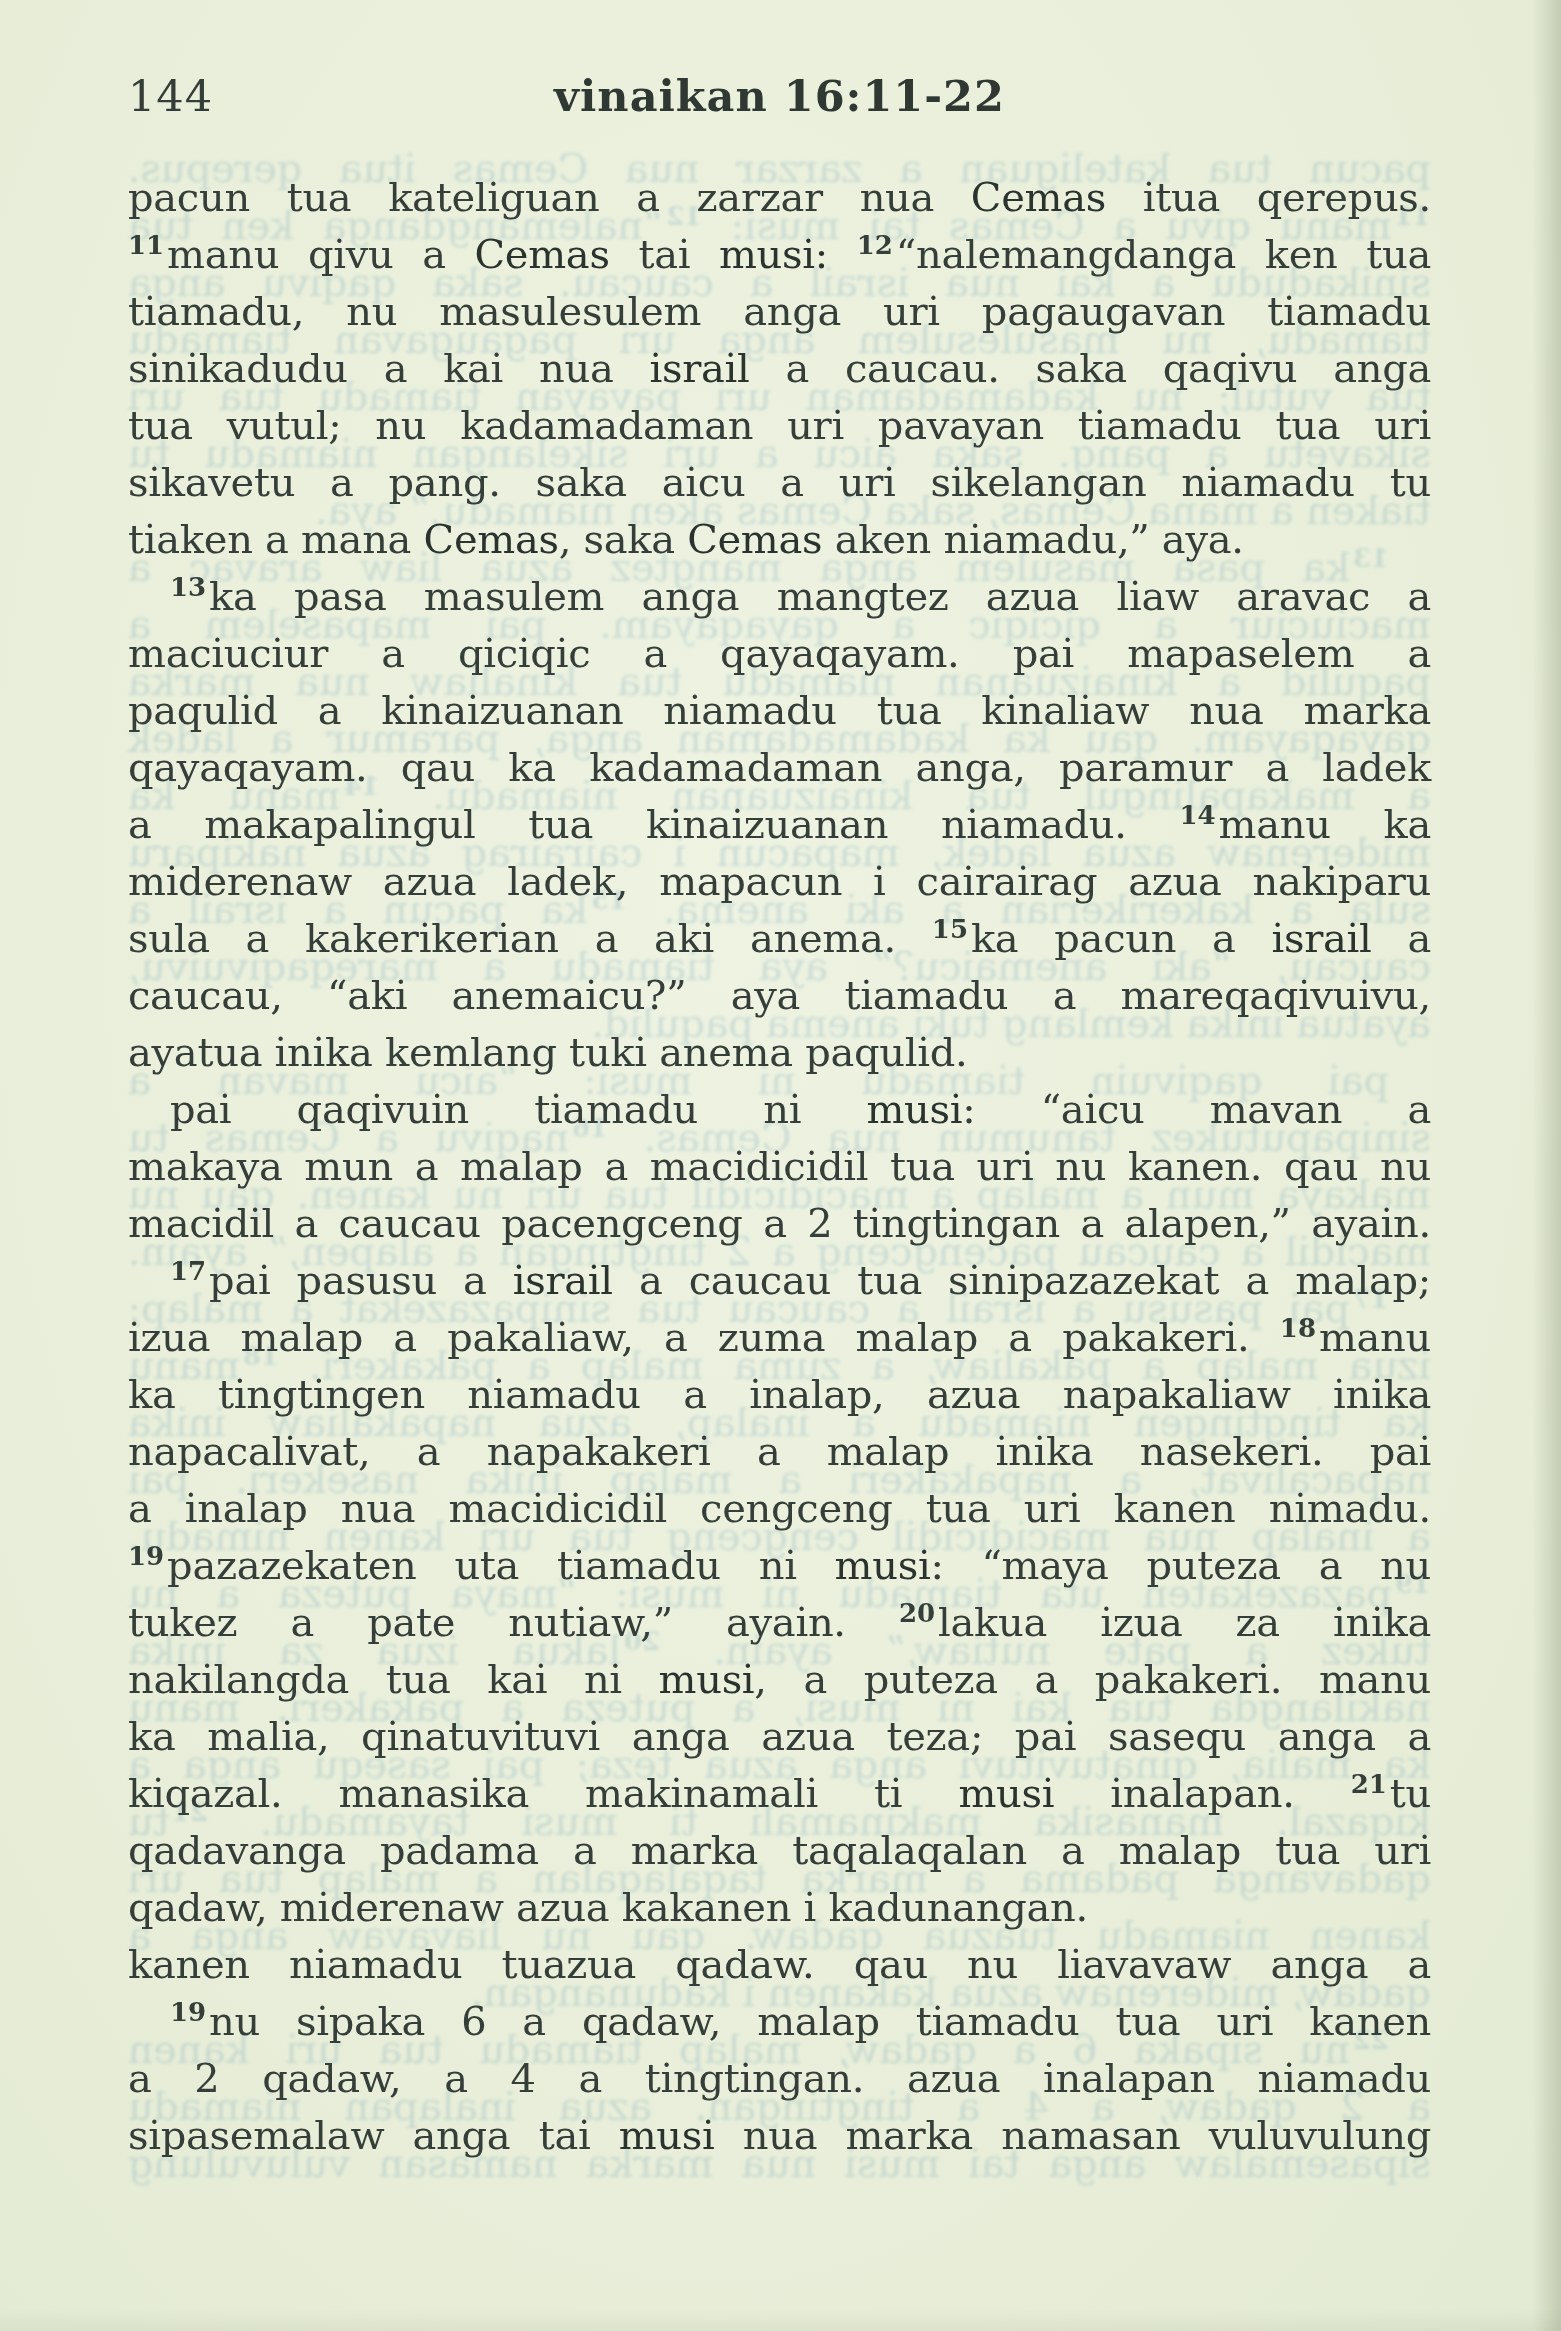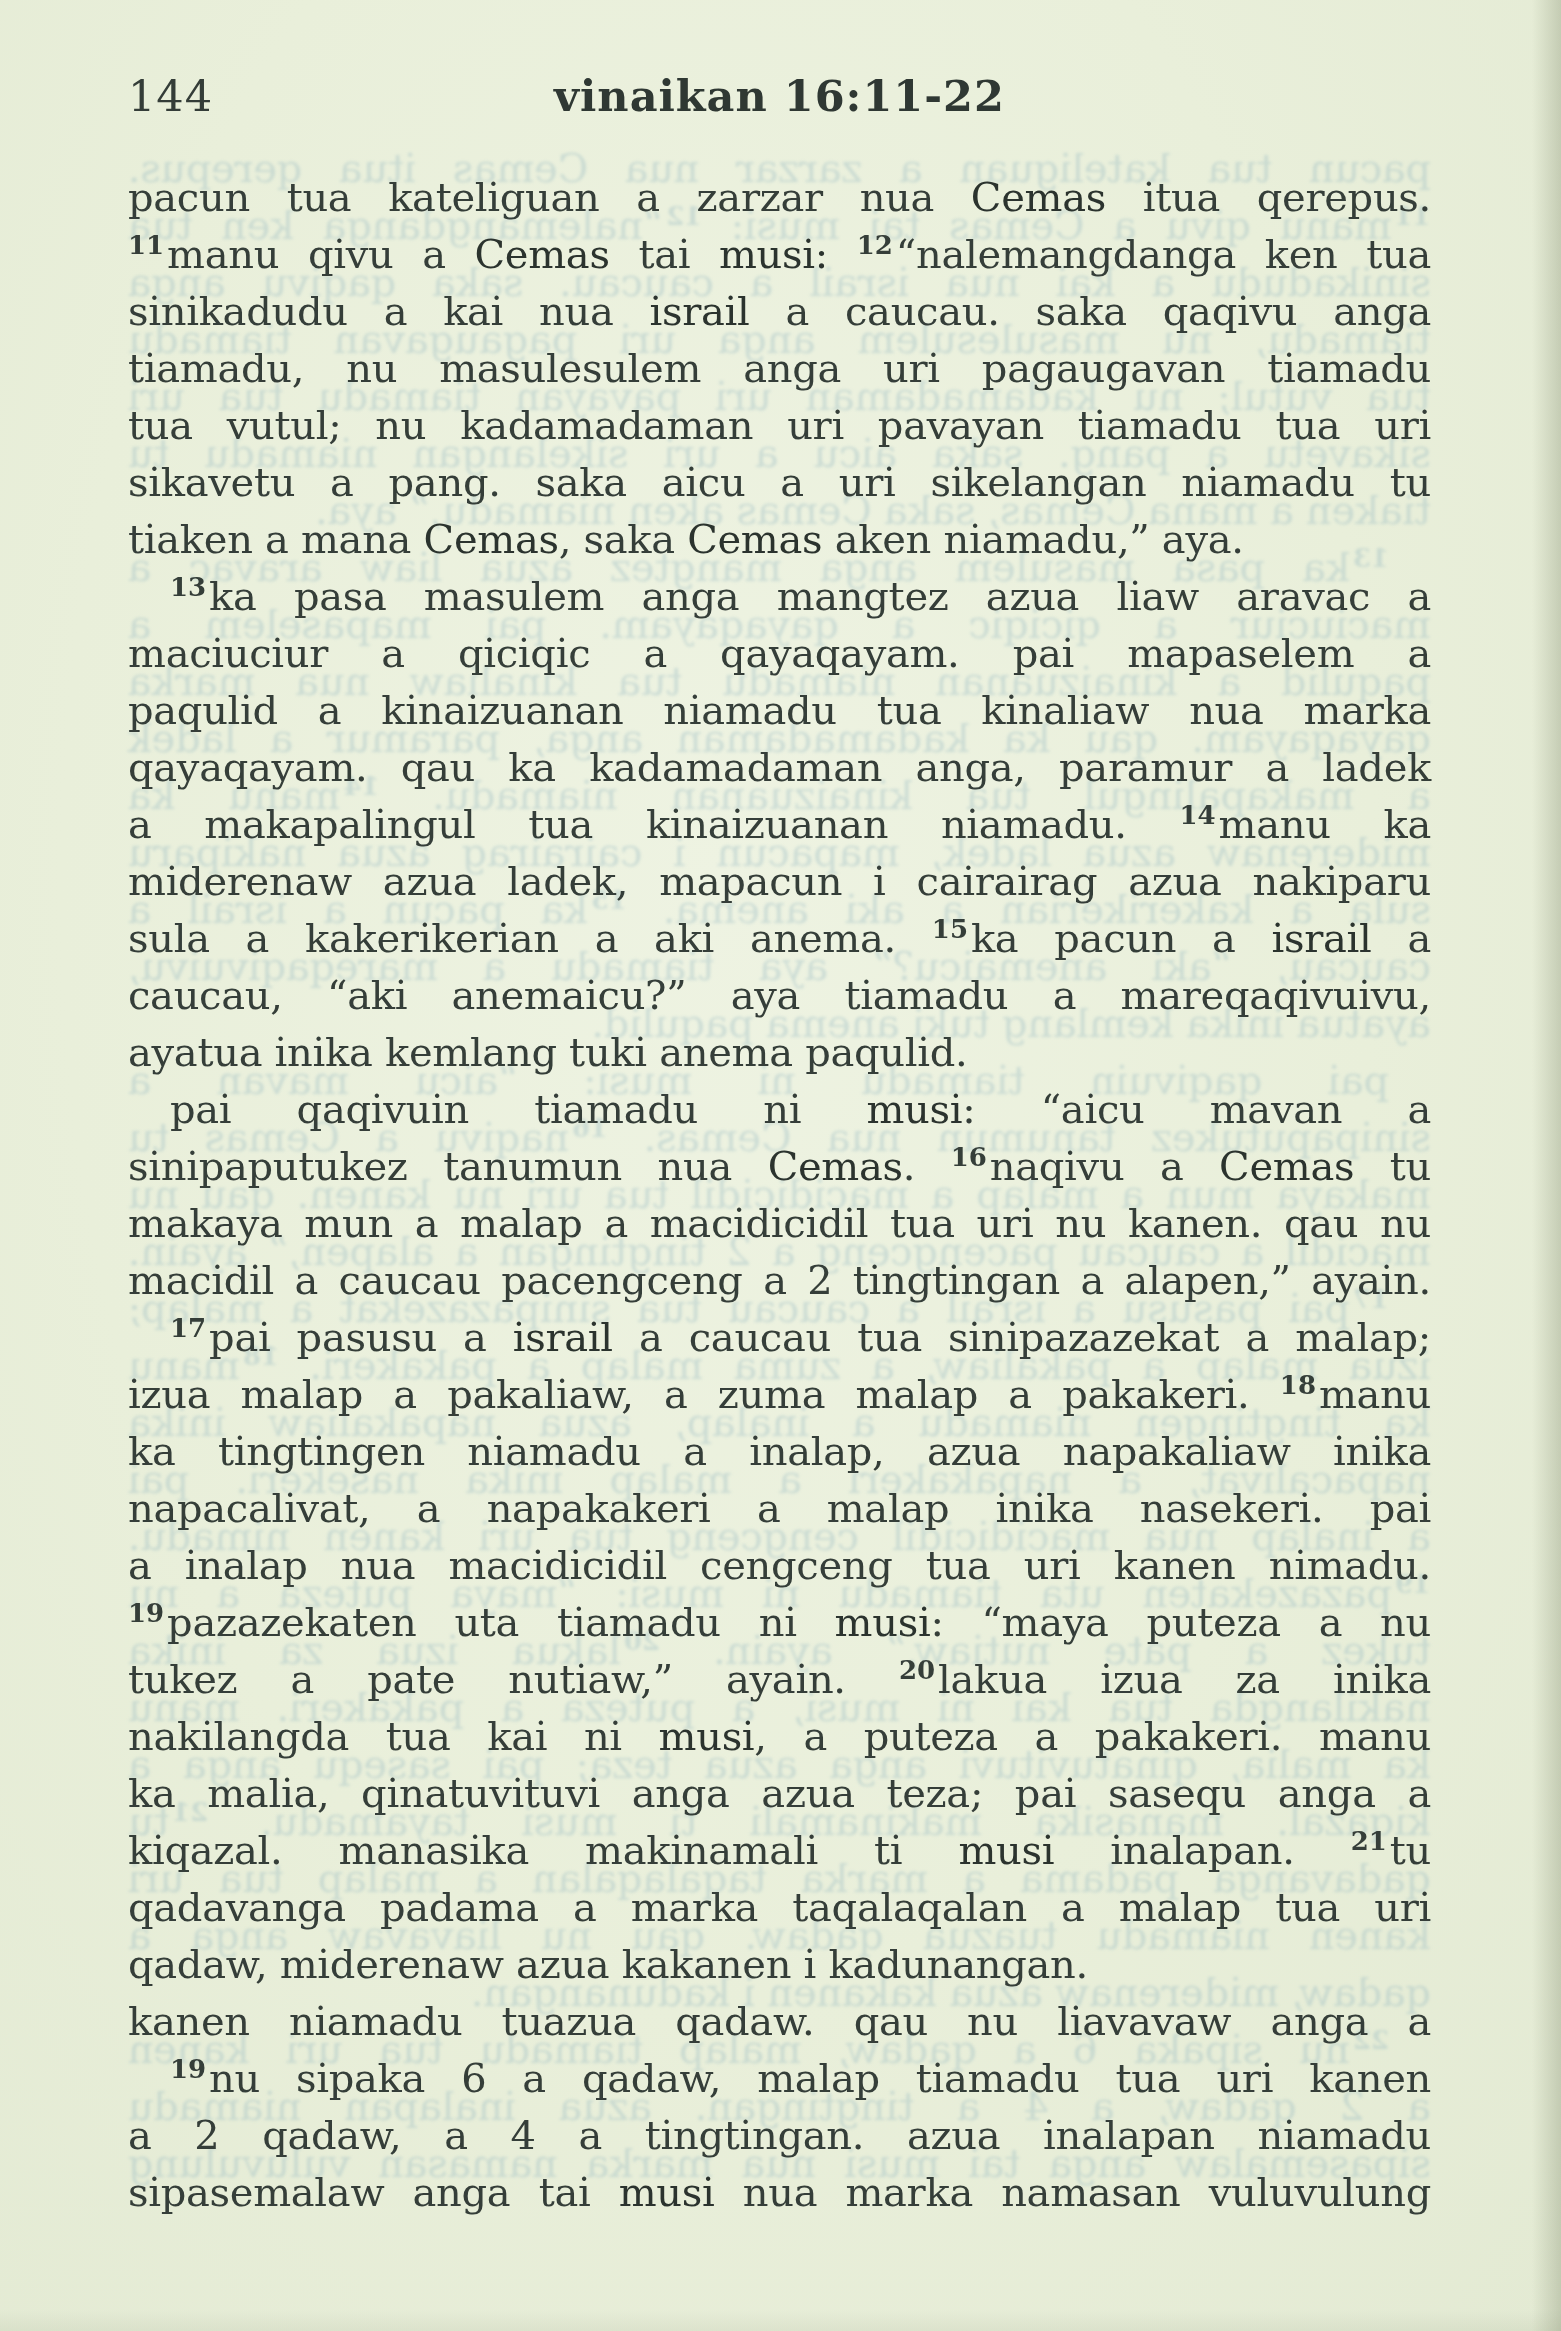--- a/index.html
+++ b/index.html
@@ -108,36 +108,35 @@
     </div>
 
   <div class="header">
     <div class="page-num">144</div>
     <div class="title">vinaikan 16:11-22</div>
   </div>
 
   <div class="body-text">
       <div class="line"><span>pacun tua kateliguan a zarzar nua </span><span class="bold">Cemas</span><span> itua qerepus.</span></div>
       <div class="line"><span class="sup">11</span><span>manu qivu a </span><span class="bold">Cemas</span><span> tai </span><span class="bold">musi:</span><span> </span><span class="sup">12</span><span>“nalemangdanga ken tua</span></div>
+      <div class="line"><span>tiamadu, nu masulesulem anga uri pagaugavan tiamadu</span></div>
       <div class="line"><span>sinikadudu a kai nua </span><span class="bold">israil</span><span> a caucau. saka qaqivu anga</span></div>
-      <div class="line"><span>tiamadu, nu masulesulem anga uri pagaugavan tiamadu</span></div>
       <div class="line"><span>tua vutul; nu kadamadaman uri pavayan tiamadu tua uri</span></div>
       <div class="line"><span>sikavetu a pang. saka aicu a uri sikelangan niamadu tu</span></div>
       <div class="line no-just"><span>tiaken a mana </span><span class="bold">Cemas</span><span>, saka </span><span class="bold">Cemas</span><span> aken niamadu,” aya.</span></div>
       <div class="line indent"><span class="sup">13</span><span>ka pasa masulem anga mangtez azua liaw aravac a</span></div>
       <div class="line"><span>maciuciur a qiciqic a qayaqayam. pai mapaselem a</span></div>
       <div class="line"><span>paqulid a kinaizuanan niamadu tua kinaliaw nua marka</span></div>
       <div class="line"><span>qayaqayam. qau ka kadamadaman anga, paramur a ladek</span></div>
       <div class="line"><span>a makapalingul tua kinaizuanan niamadu. </span><span class="sup">14</span><span>manu ka</span></div>
       <div class="line"><span>miderenaw azua ladek, mapacun i cairairag azua nakiparu</span></div>
       <div class="line"><span>sula a kakerikerian a aki anema. </span><span class="sup">15</span><span>ka pacun a </span><span class="bold">israil</span><span> a</span></div>
       <div class="line"><span>caucau, “aki anemaicu?” aya tiamadu a mareqaqivuivu,</span></div>
       <div class="line no-just"><span>ayatua inika kemlang tuki anema paqulid.</span></div>
       <div class="line indent"><span>pai qaqivuin tiamadu ni </span><span class="bold">musi</span><span>: “aicu mavan a</span></div>
-      <div class="line"><span>sinipaputukez tanumun nua </span><span class="bold">Cemas</span><span>. </span><span class="sup">16</span><span>naqivu a </span><span class="bold">Cemas</span><span> tu</span></div>
       <div class="line"><span>makaya mun a malap a macidicidil tua uri nu kanen. qau nu</span></div>
       <div class="line"><span>macidil a caucau pacengceng a 2 tingtingan a alapen,” ayain.</span></div>
       <div class="line indent"><span class="sup">17</span><span>pai pasusu a </span><span class="bold">israil</span><span> a caucau tua sinipazazekat a malap;</span></div>
       <div class="line"><span>izua malap a pakaliaw, a zuma malap a pakakeri. </span><span class="sup">18</span><span>manu</span></div>
       <div class="line"><span>ka tingtingen niamadu a inalap, azua napakaliaw inika</span></div>
       <div class="line"><span>napacalivat, a napakakeri a malap inika nasekeri. pai</span></div>
       <div class="line"><span>a inalap nua macidicidil cengceng tua uri kanen nimadu.</span></div>
       <div class="line"><span class="sup">19</span><span>pazazekaten uta tiamadu ni </span><span class="bold">musi</span><span>: “maya puteza a nu</span></div>
       <div class="line"><span>tukez a pate nutiaw,” ayain. </span><span class="sup">20</span><span>lakua izua za inika</span></div>
       <div class="line"><span>nakilangda tua kai ni </span><span class="bold">musi</span><span>, a puteza a pakakeri. manu</span></div>

